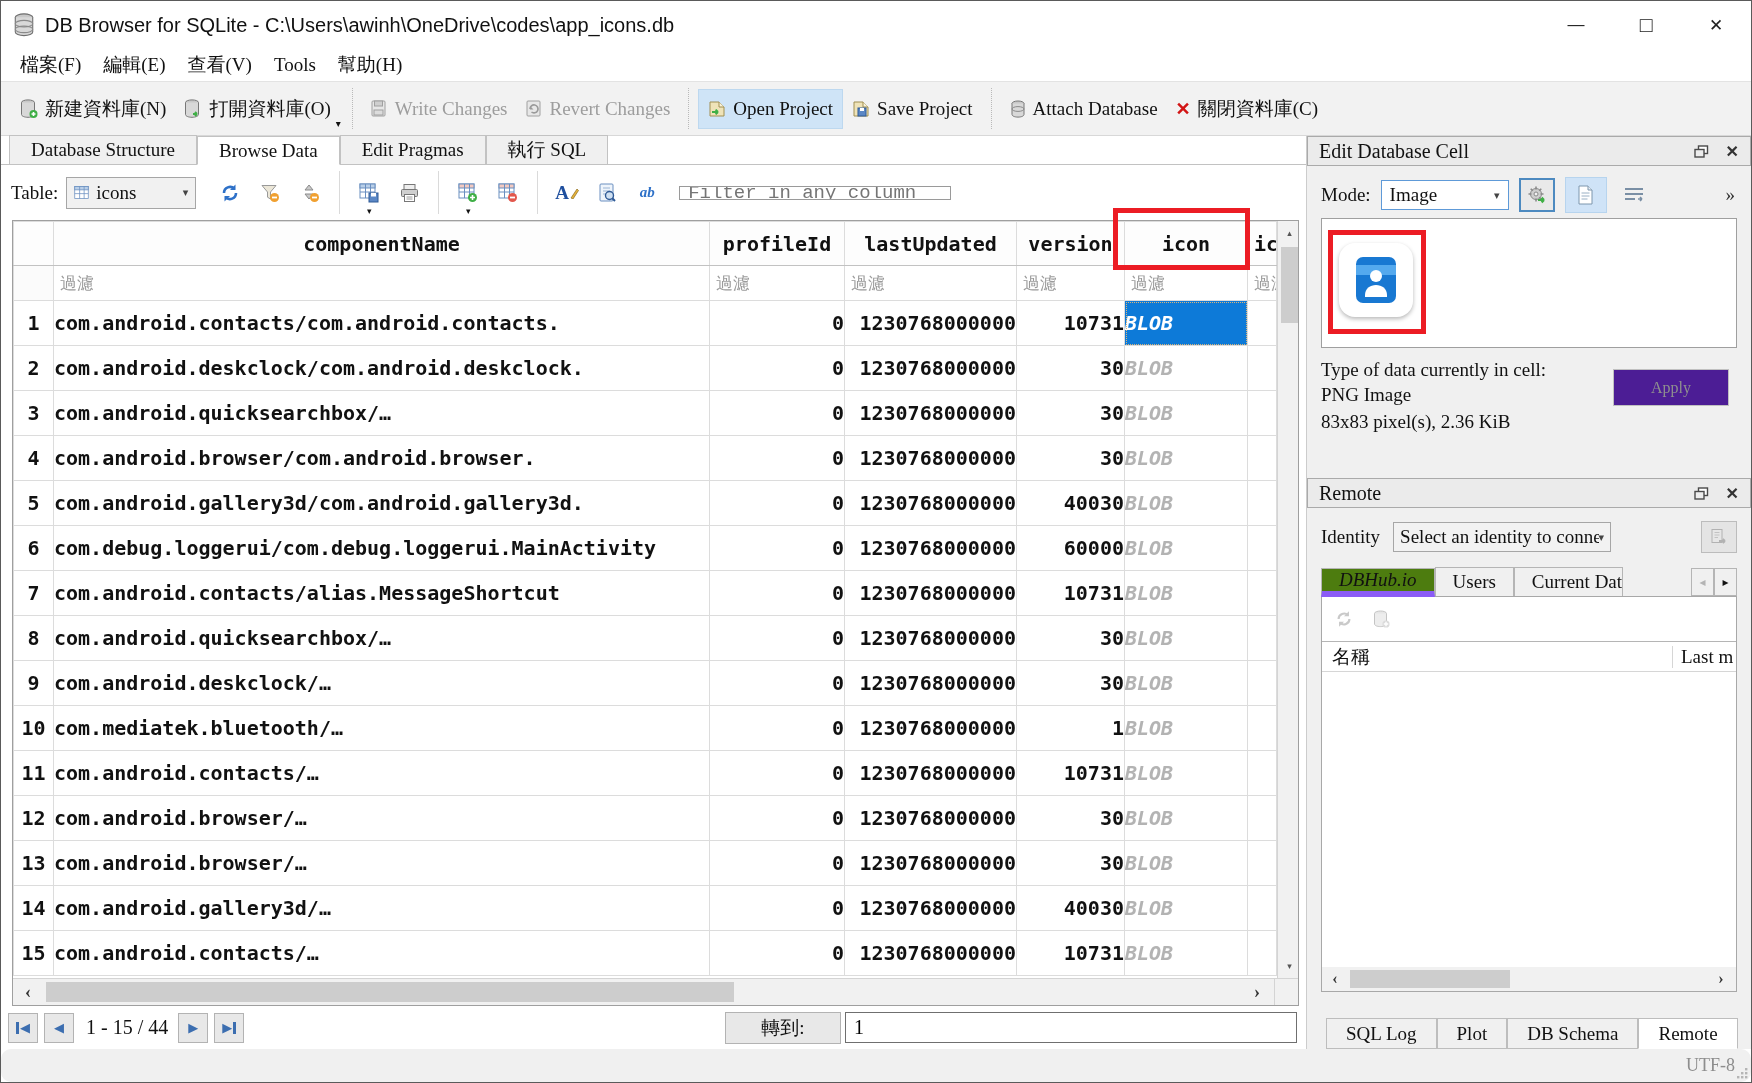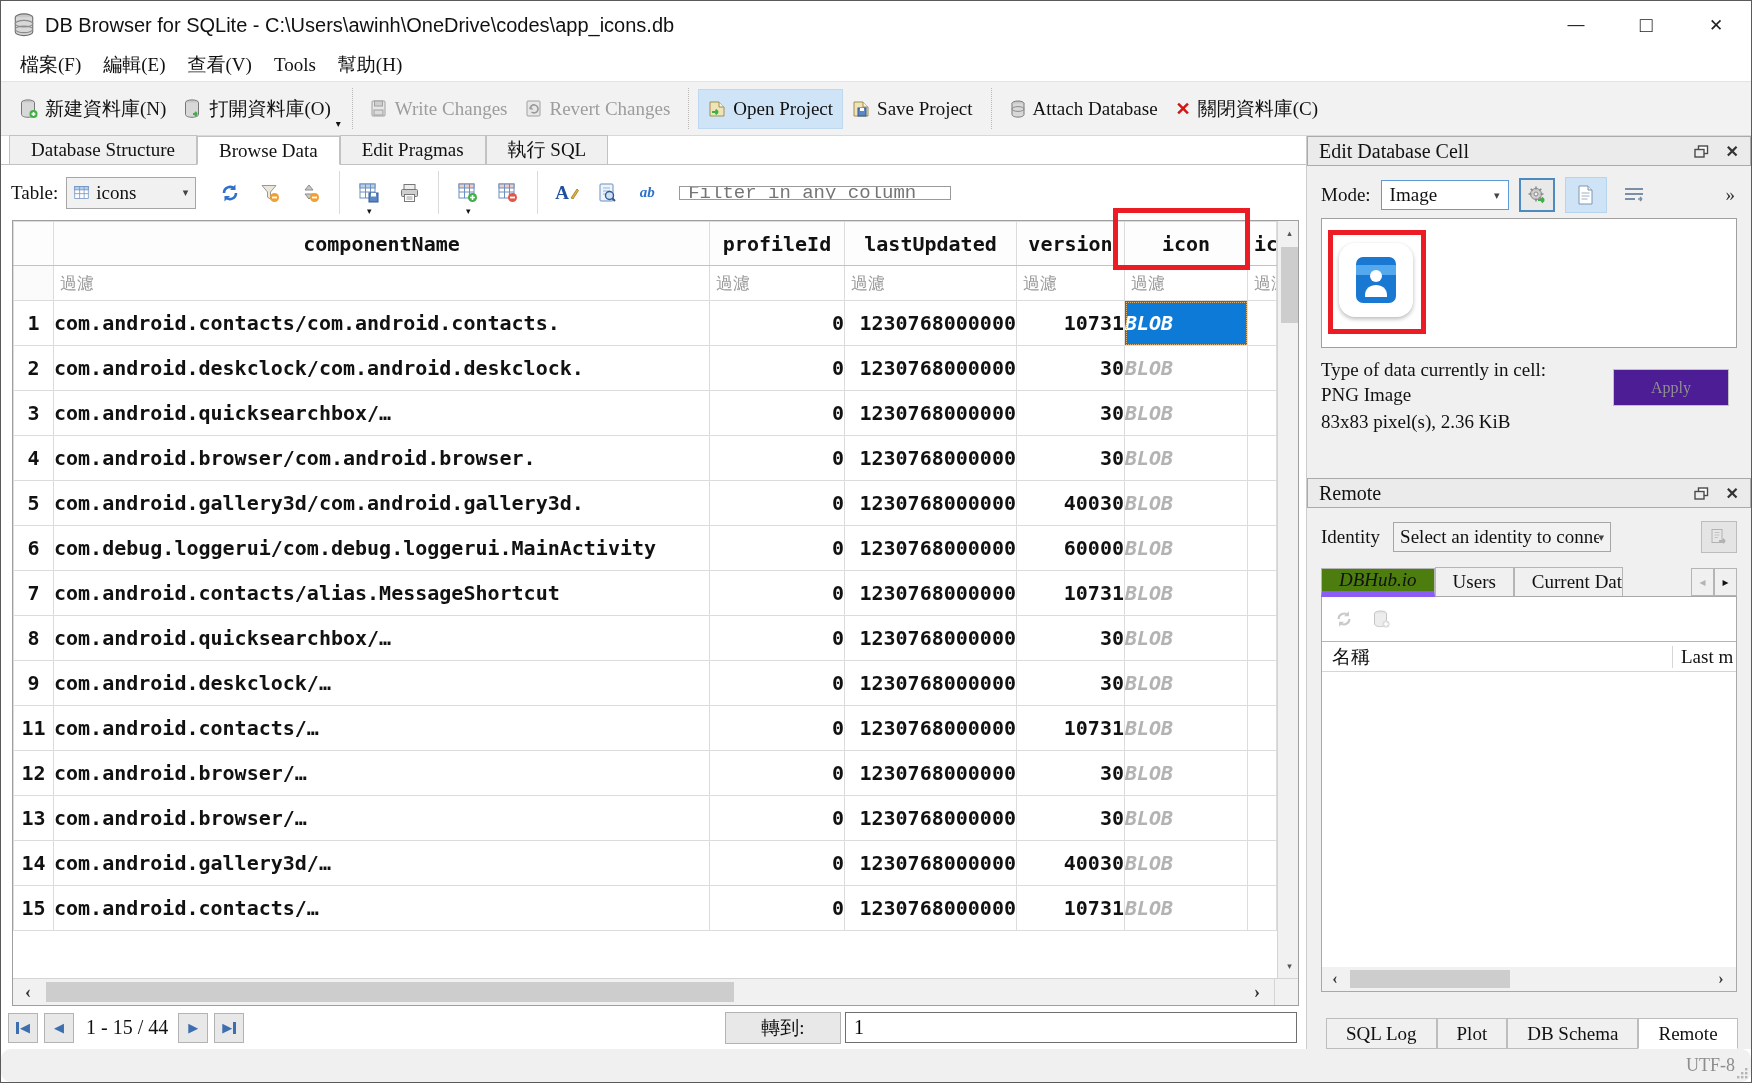--- a/index.html
+++ b/index.html
@@ -536,20 +536,29 @@
                 <tr class="grid-row">
                   <td class="c-num">9</td>
                   <td class="c-name">com.android.deskclock/…</td>
                   <td class="num">0</td>
                   <td class="num">1230768000000</td>
                   <td class="num">30</td>
                   <td class="c-blob">BLOB</td>
                   <td class=""></td>
                 </tr>
                 <tr class="grid-row">
+                  <td class="c-num">10</td>
+                  <td class="c-name">com.mediatek.bluetooth/…</td>
+                  <td class="num">0</td>
+                  <td class="num">1230768000000</td>
+                  <td class="num">1</td>
+                  <td class="c-blob">BLOB</td>
+                  <td class=""></td>
+                </tr>
+                <tr class="grid-row">
                   <td class="c-num">11</td>
                   <td class="c-name">com.android.contacts/…</td>
                   <td class="num">0</td>
                   <td class="num">1230768000000</td>
                   <td class="num">10731</td>
                   <td class="c-blob">BLOB</td>
                   <td class=""></td>
                 </tr>
                 <tr class="grid-row">
                   <td class="c-num">12</td>

